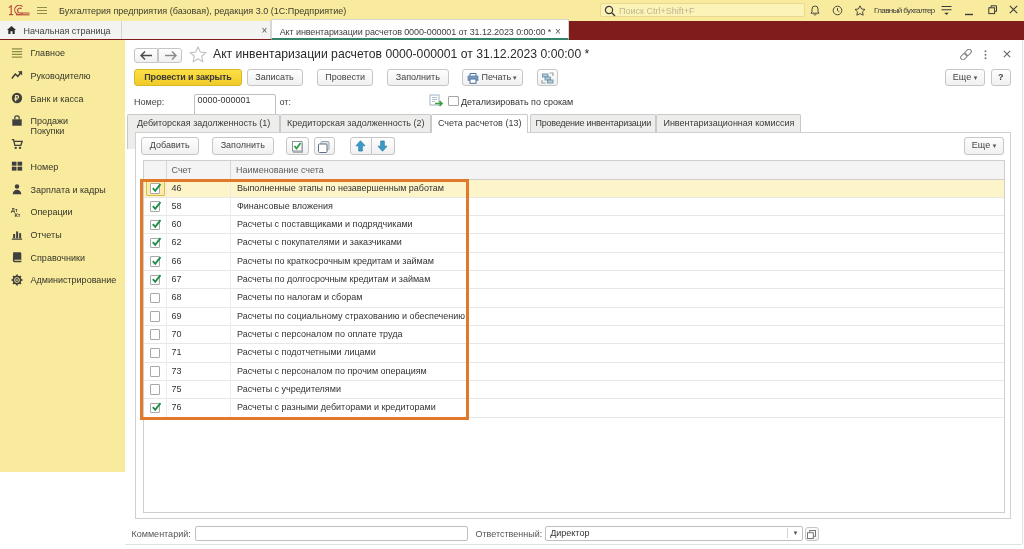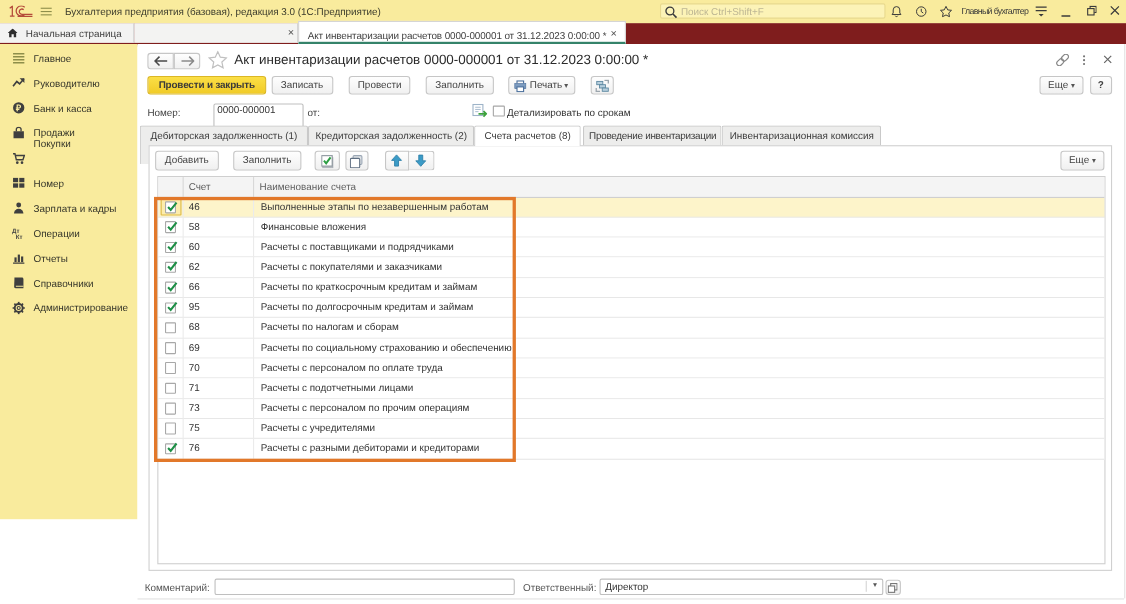--- a/index.html
+++ b/index.html
@@ -244,21 +244,21 @@
         <rect x="1" y="1" width="9" height="10" fill="#fff" stroke="#9db3c8" stroke-width="1"></rect>
         <path d="M3 3.5 H8 M3 5.5 H8 M3 7.5 H6" stroke="#9db3c8" stroke-width="0.8"></path>
         <path d="M6 9.5 H13 M10.5 7 L13 9.5 L10.5 12" stroke="#3da23d" stroke-width="1.6" fill="none"></path>
       </svg>
   </div>
   <div style="position:absolute;left:323px;top:55.5px;width:10.5px;height:10.5px;border:1px solid #a6a6a6;border-radius:1px;background:#fff;"></div>
   <div class="lbl" style="left:336px;top:57px;color:#333;">Детализировать по срокам</div>
 
   <div class="itab" style="left:2.3px;width:152.7px;">Дебиторская задолженность (1)</div>
   <div class="itab" style="left:155px;width:151.4px;">Кредиторская задолженность (2)</div>
-  <div class="itab act" style="left:306.4px;width:96.6px;">Счета расчетов (8)</div>
+  <div class="itab act" style="left:306.4px;width:96.6px;">Счета расчетов (13)</div>
   <div class="itab" style="left:405.3px;width:126px;letter-spacing:-0.25px;">Проведение инвентаризации</div>
   <div class="itab" style="left:531.3px;width:145.2px;">Инвентаризационная комиссия</div>
 
   <div id="panel">
     <div class="btn" style="left:5.5px;top:4.5px;width:57.5px;height:17.5px;line-height:15px;">Добавить</div>
     <div class="btn" style="left:76.5px;top:4.5px;width:61.5px;height:17.5px;line-height:15px;">Заполнить</div>
     <div class="btn" style="left:150.5px;top:4.5px;width:23px;height:17.5px;"><svg style="margin-top:2.5px" width="12" height="12" viewBox="0 0 12 12">
           <rect x="1.5" y="2.5" width="9" height="9" fill="#c9cdd1" stroke="#aab0b6"></rect>
           <rect x="0.5" y="0.5" width="9.5" height="9.5" fill="#fff" stroke="#8b949c"></rect>
           <path d="M2.5 5 L4.5 7.5 L8.5 2" stroke="#2d9e43" stroke-width="1.8" fill="none"></path>
@@ -328,21 +328,21 @@
             </span>
             <span class="cnum">66</span>
             <span class="cname">Расчеты по краткосрочным кредитам и займам</span>
           </div>
           <div class="trow" style="top:110.55px">
             <span class="cb">
               <svg width="13" height="13" viewBox="0 0 13 13">
                 <path d="M2.8 6.2 L5.2 8.8 L10.5 2.2" stroke="#1d8f46" stroke-width="1.9" fill="none"></path>
               </svg>
             </span>
-            <span class="cnum">95</span>
+            <span class="cnum">67</span>
             <span class="cname">Расчеты по долгосрочным кредитам и займам</span>
           </div>
           <div class="trow" style="top:128.85999999999999px">
             <span class="cb"></span>
             <span class="cnum">68</span>
             <span class="cname">Расчеты по налогам и сборам</span>
           </div>
           <div class="trow" style="top:147.17px">
             <span class="cb"></span>
             <span class="cnum">69</span>

